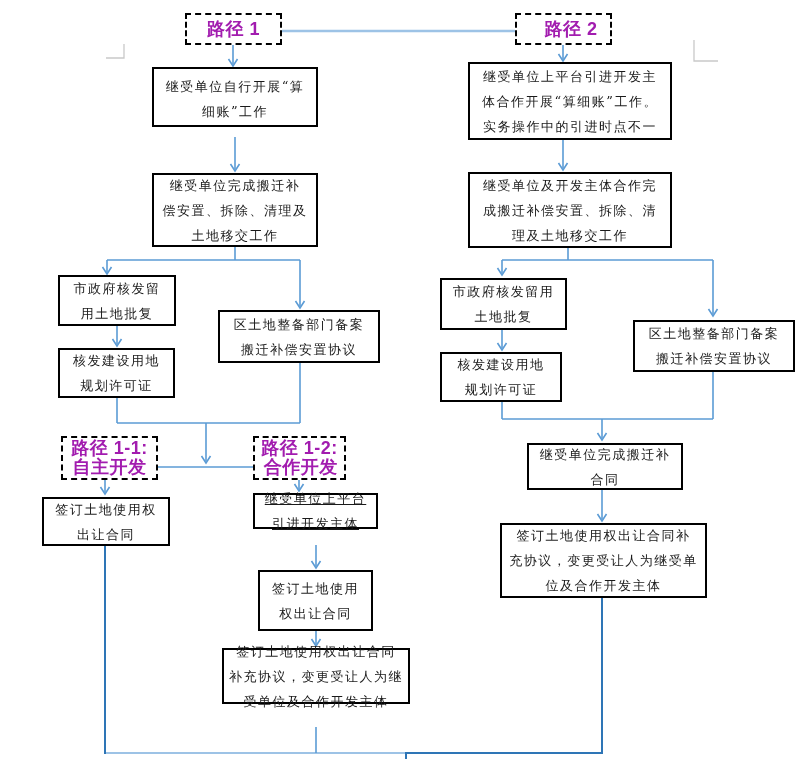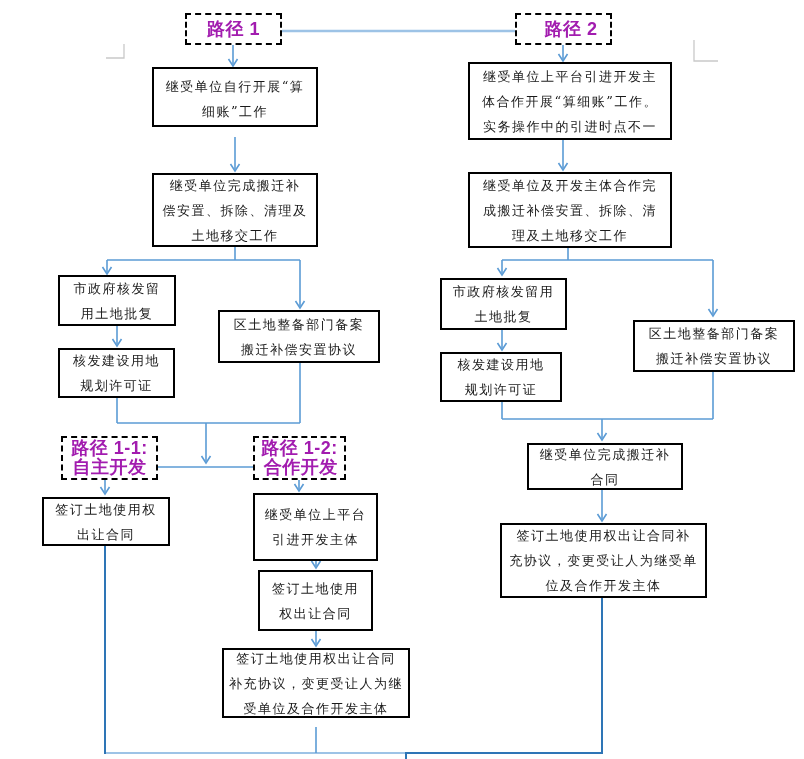--- a/index.html
+++ b/index.html
@@ -148,25 +148,25 @@
   <div class="box" style="left:58px;top:275px;width:118px;height:51px;">市政府核发留
 用土地批复</div>
   <div class="box" style="left:218px;top:310px;width:162px;height:53px;">区土地整备部门备案
 搬迁补偿安置协议</div>
   <div class="box" style="left:58px;top:348px;width:117px;height:50px;">核发建设用地
 规划许可证</div>
 
   <div class="box" style="left:42px;top:497px;width:128px;height:49px;">签订土地使用权
 出让合同</div>
 
-  <div class="box" style="left:253px;top:493px;width:125px;height:68px;">继受单位上平台
+  <div class="box" style="left:253px;top:493px;width:125px;height:36px;text-decoration:underline;">继受单位上平台
 引进开发主体</div>
   <div class="box" style="left:258px;top:570px;width:115px;height:61px;">签订土地使用
 权出让合同</div>
-  <div class="box" style="left:222px;top:648px;width:188px;height:70px;">签订土地使用权出让合同
+  <div class="box" style="left:222px;top:648px;width:188px;height:56px;">签订土地使用权出让合同
 补充协议，变更受让人为继
 受单位及合作开发主体</div>
 
   <div class="box" style="left:468px;top:62px;width:204px;height:78px;">继受单位上平台引进开发主
 体合作开展“算细账”工作。
 实务操作中的引进时点不一</div>
   <div class="box" style="left:468px;top:172px;width:204px;height:76px;">继受单位及开发主体合作完
 成搬迁补偿安置、拆除、清
 理及土地移交工作</div>
   <div class="box" style="left:440px;top:278px;width:127px;height:52px;">市政府核发留用

